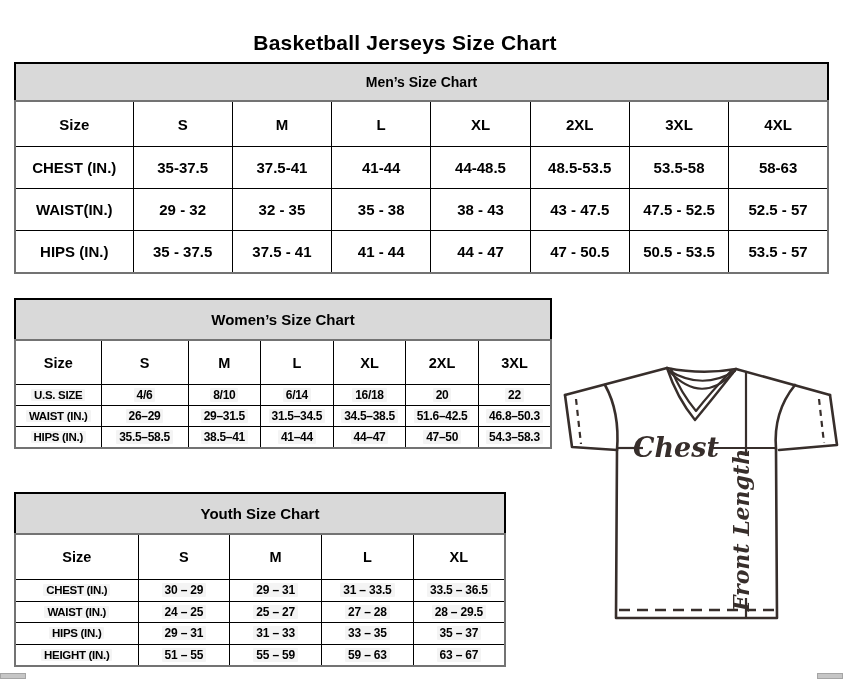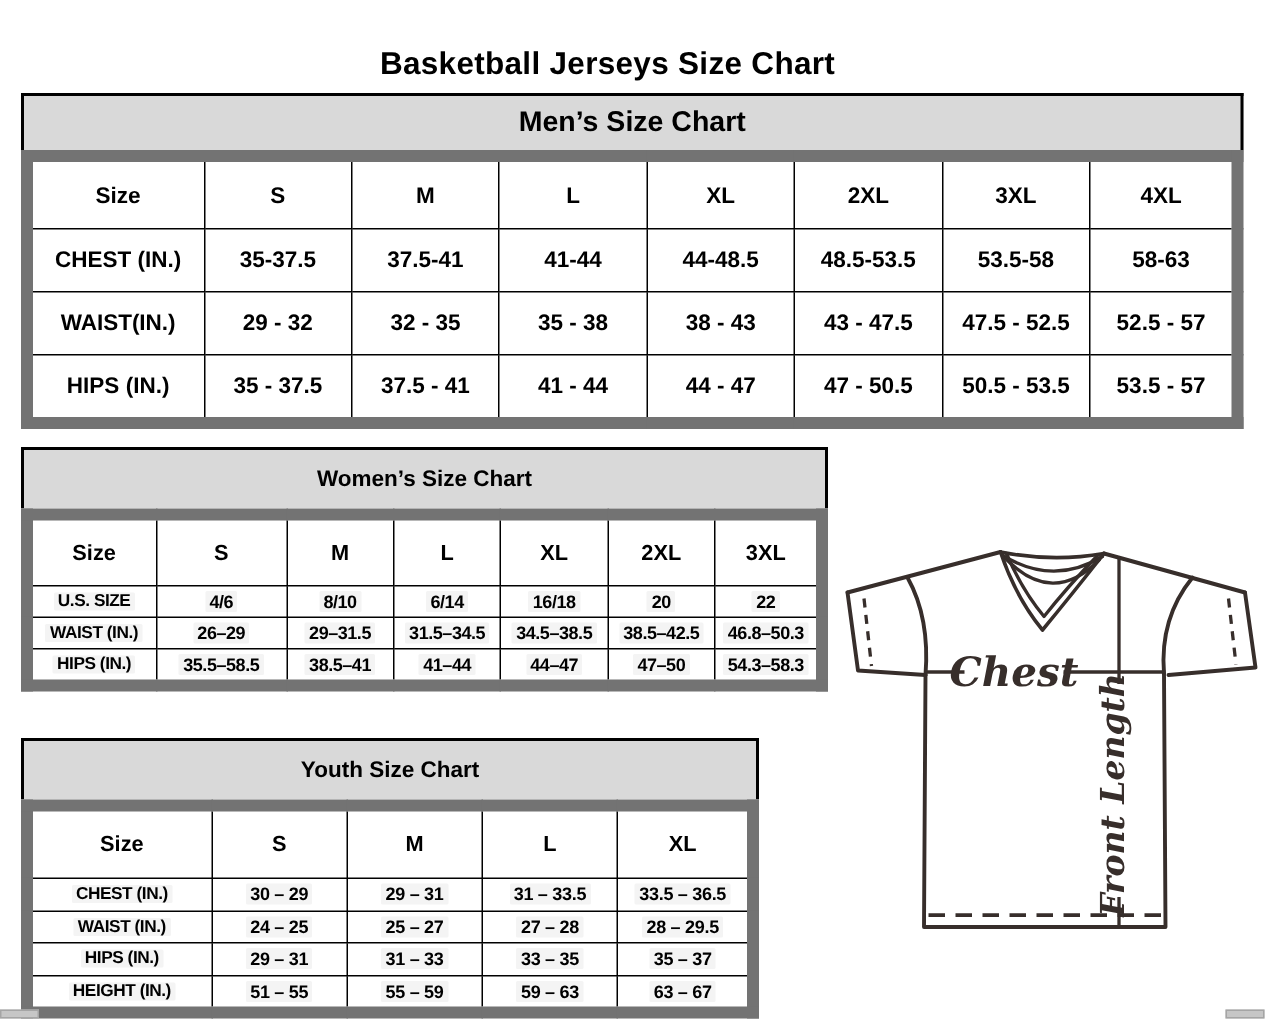--- a/index.html
+++ b/index.html
@@ -9,25 +9,25 @@
   }
   .page-title{
     position:absolute;top:5px;left:0;width:810px;text-align:center;
     font-size:21px;font-weight:bold;letter-spacing:.2px;margin-top:26px;
   }
   .tblock{position:absolute}
   .ttitle{
     background:#d9d9d9;border:2px solid #000;border-bottom:none;
     font-weight:bold;text-align:center;display:flex;align-items:center;justify-content:center;
   }
-  table{border-collapse:collapse;width:100%;table-layout:fixed;background:#fff;border:8px solid #737373}
+  table{border-collapse:collapse;width:100%;table-layout:fixed;background:#fff;border:2px solid #737373}
   th,td{border:1.5px solid #000;text-align:center;font-weight:bold;padding:0;overflow:hidden;white-space:nowrap}
 
   .mens{left:14px;top:62px;width:815px}
-  .mens .ttitle{height:36px;font-size:19px}
+  .mens .ttitle{height:36px;font-size:14px}
   .mens thead th{height:44px;font-size:15px}
   .mens tbody th,.mens tbody td{height:41px;font-size:15px}
   .mens col.c0{width:118px}
 
   .womens{left:14px;top:298px;width:538px}
   .womens .ttitle{height:39px;font-size:15px}
   .womens thead th{height:43px;font-size:14.5px}
   .womens tbody th,.womens tbody td{height:20px}
   .womens tbody th{font-size:11.5px;letter-spacing:-.3px}
   .womens tbody td{font-size:12px;letter-spacing:-.3px}
@@ -152,21 +152,21 @@
           <td><span class="hl">16/18</span></td>
           <td><span class="hl">20</span></td>
           <td><span class="hl">22</span></td>
         </tr>
         <tr>
           <th><span class="hl">WAIST (IN.)</span></th>
           <td><span class="hl">26–29</span></td>
           <td><span class="hl">29–31.5</span></td>
           <td><span class="hl">31.5–34.5</span></td>
           <td><span class="hl">34.5–38.5</span></td>
-          <td><span class="hl">38.5–42.5</span></td>
+          <td><span class="hl">51.6–42.5</span></td>
           <td><span class="hl">46.8–50.3</span></td>
         </tr>
         <tr>
           <th><span class="hl">HIPS (IN.)</span></th>
           <td><span class="hl">35.5–58.5</span></td>
           <td><span class="hl">38.5–41</span></td>
           <td><span class="hl">41–44</span></td>
           <td><span class="hl">44–47</span></td>
           <td><span class="hl">47–50</span></td>
           <td><span class="hl">54.3–58.3</span></td>

